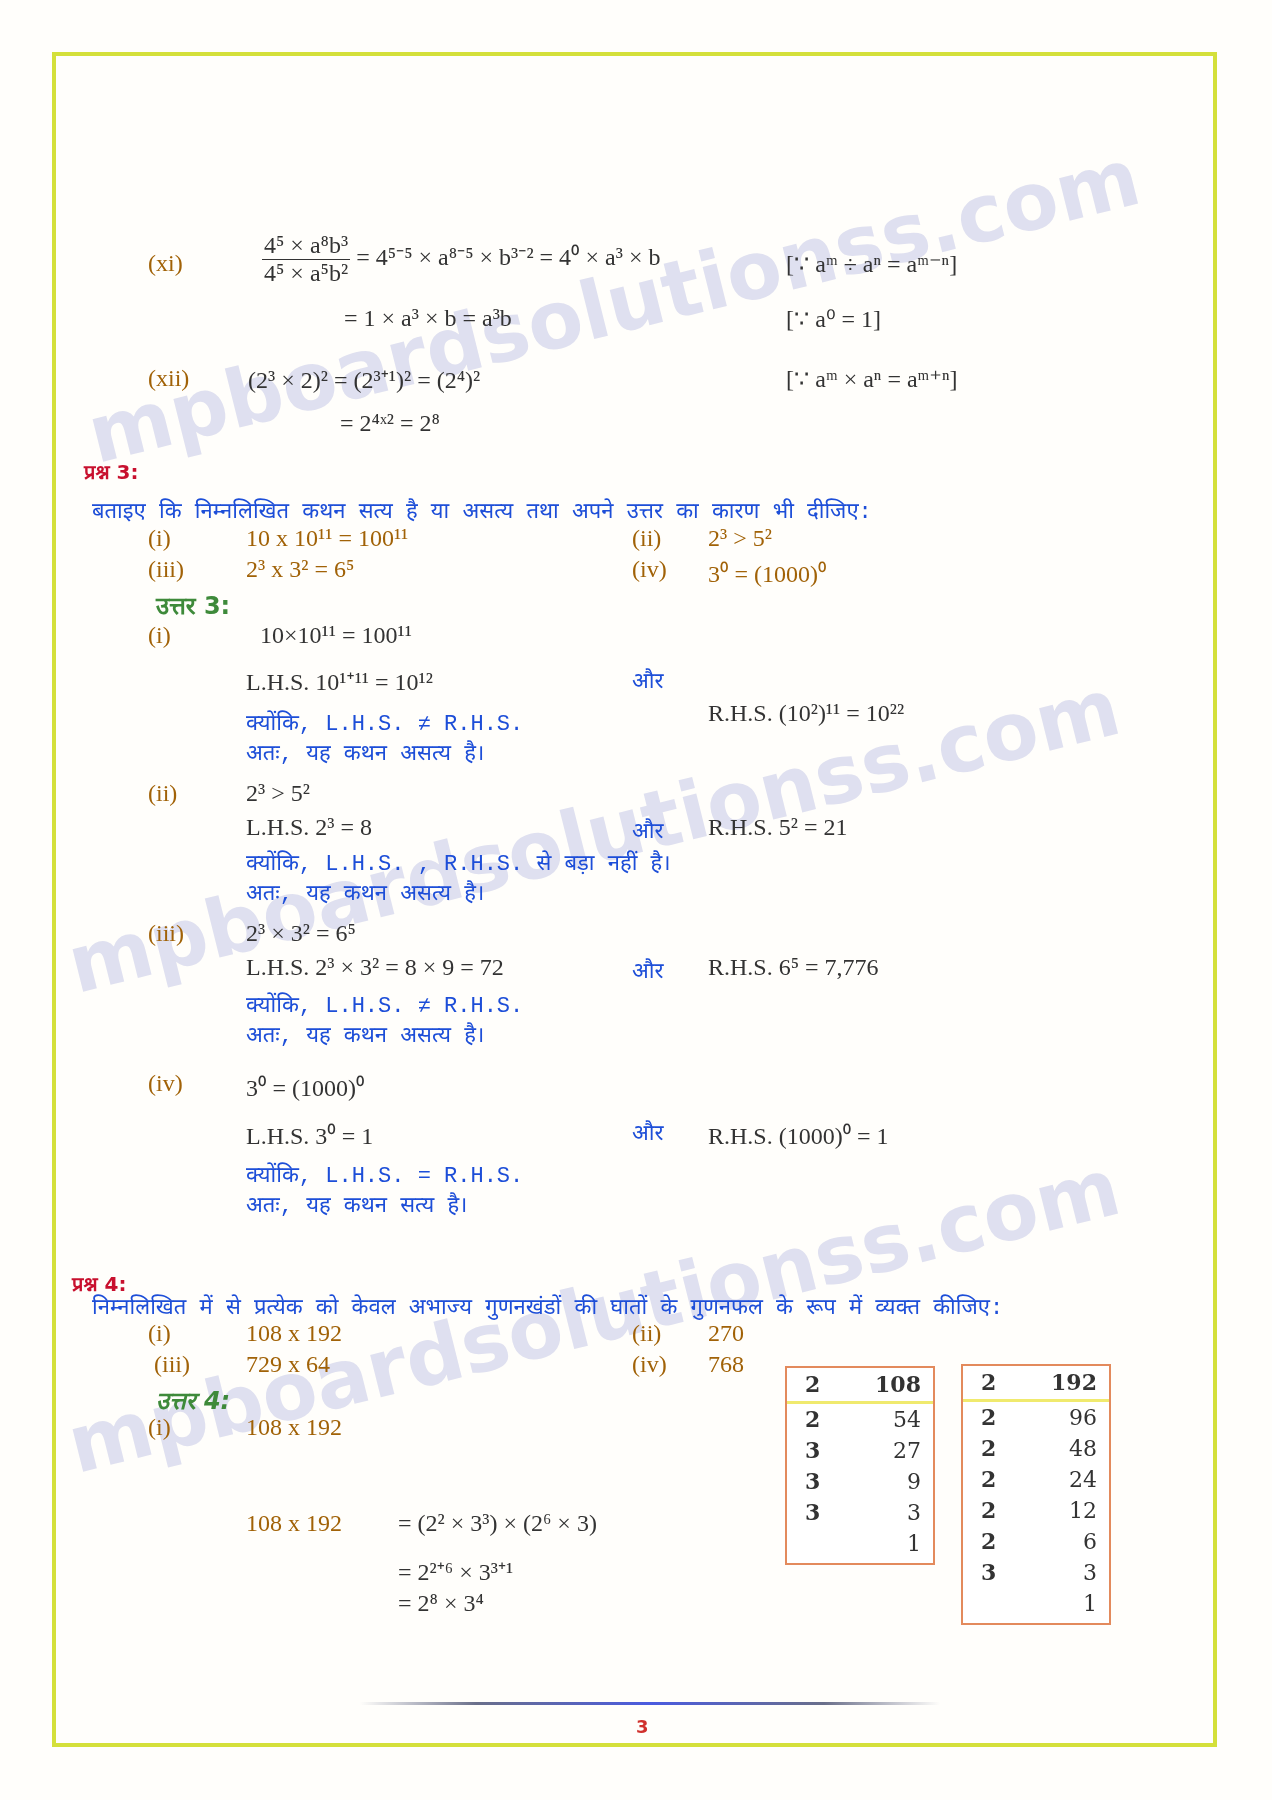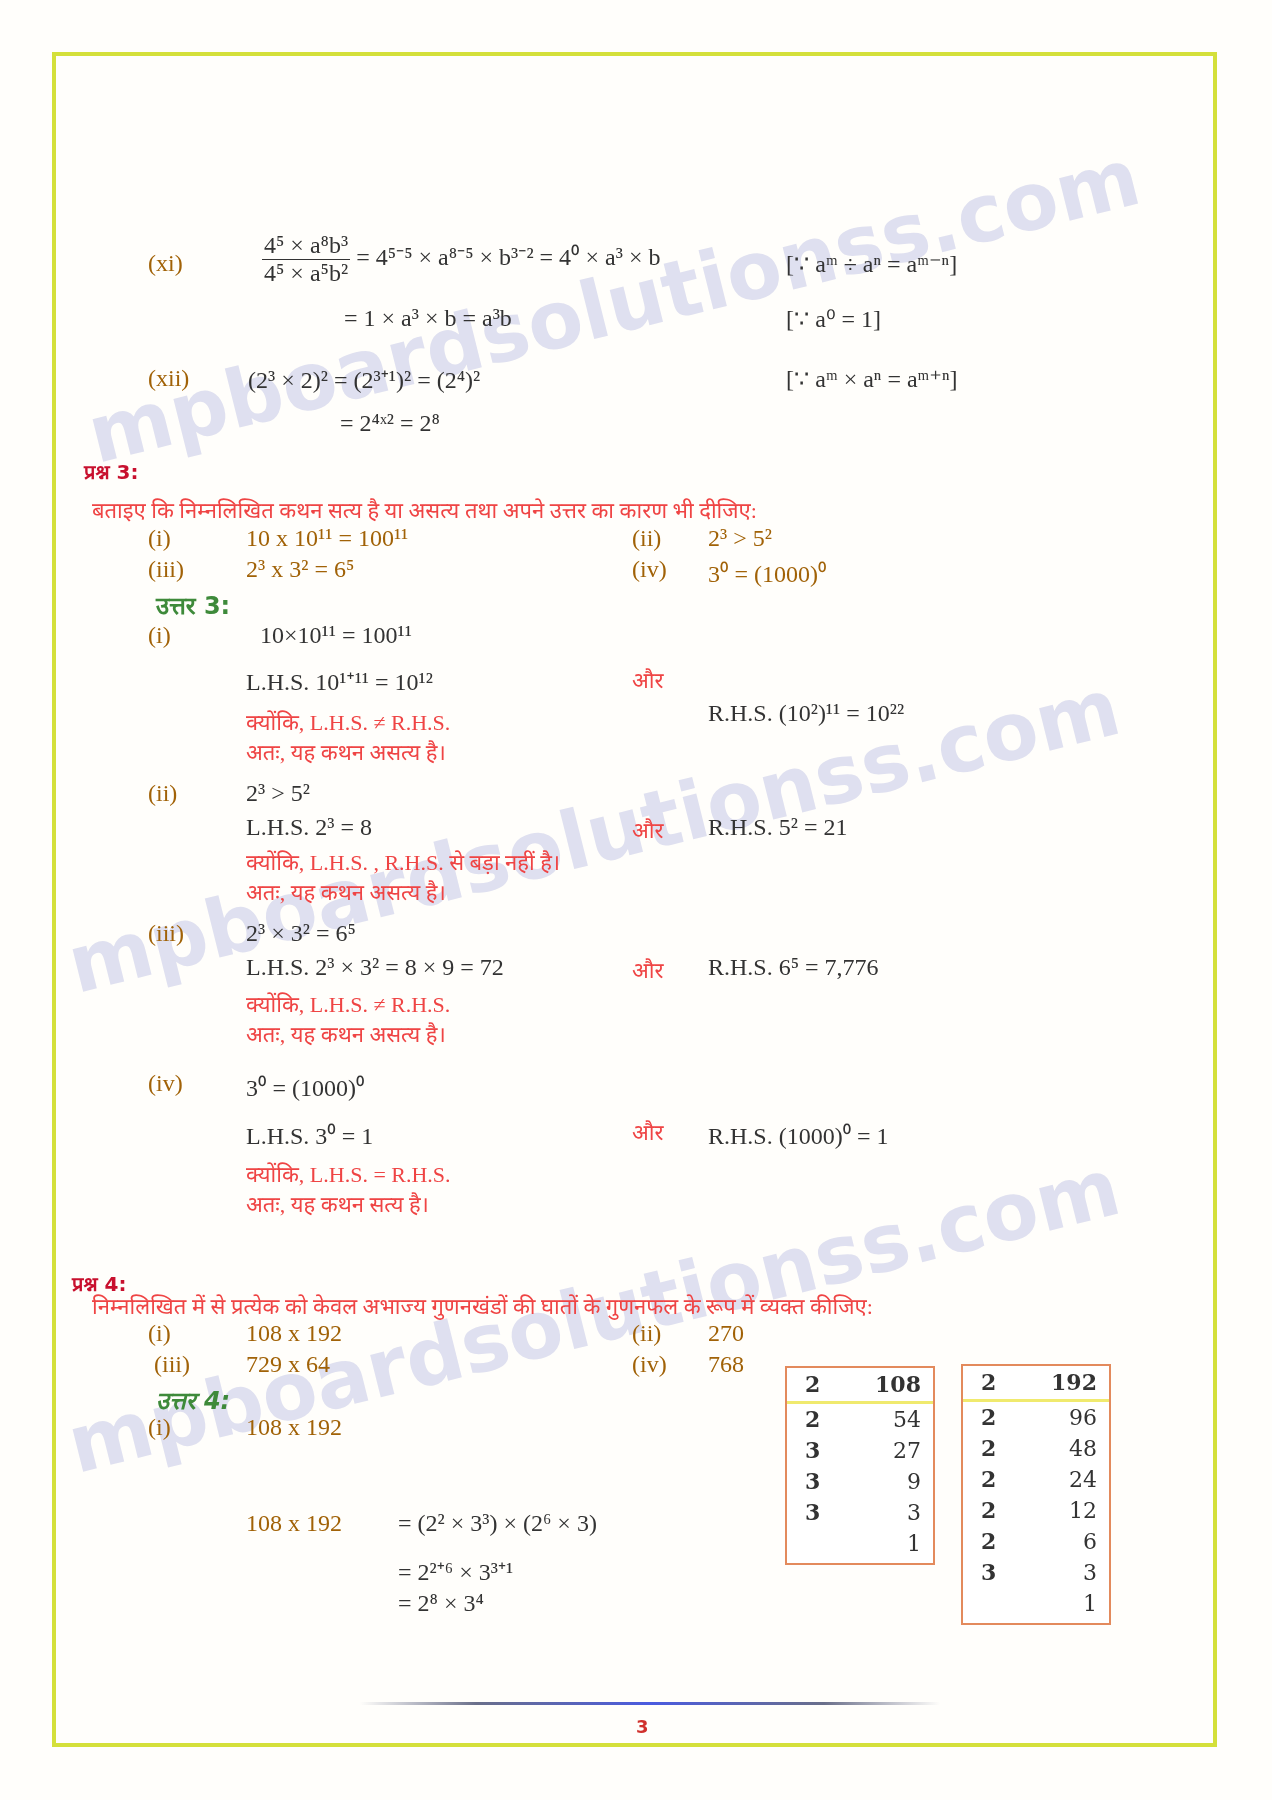--- a/index.html
+++ b/index.html
@@ -3,21 +3,21 @@
 <meta charset="utf-8">
 <style>
   html, body { margin:0; padding:0; }
   body { width:1272px; height:1800px; background:#fffefb; position:relative; overflow:hidden;
          font-family:"Liberation Serif", serif; color:#2a2a2a; }
   .frame { position:absolute; left:52px; top:52px; width:1165px; height:1695px;
            border:4px solid #d4e03a; box-sizing:border-box; }
   .abs { position:absolute; white-space:nowrap; }
   .math { font-family:"Liberation Serif", serif; font-size:24px; color:#333; }
   .label { font-family:"Liberation Serif", serif; font-size:24px; color:#a16207; }
-  .hindi { font-family:Liberation Serif, serif; font-size:22px; color:#ef4444;text-align:right; }
+  .hindi { font-family:Liberation Mono, monospace; font-size:22px; color:#1d4ed8;text-align:right; }
   .qhead { font-family:"DejaVu Sans", sans-serif; font-size:20px; font-weight:bold; color:#c8102e; }
   .ahead { font-family:"DejaVu Sans", sans-serif; font-size:24px; font-weight:bold; color:#3e8a3a;margin-left:36px; }
   .frac { display:inline-block; vertical-align:middle; text-align:center; }
   .frac .num { display:block; border-bottom:1.5px solid #333; padding:0 2px; }
   .frac .den { display:block; padding:0 2px; }
   .watermark { position:absolute; font-family:"DejaVu Sans", sans-serif; font-weight:bold;
                font-size:80px; color:rgba(110,120,200,0.22); transform:rotate(-14deg);
                transform-origin:left center; pointer-events:none; white-space:nowrap; }
   .ftable { position:absolute; border:2.5px solid #e38a5c; background:#fff; box-sizing:border-box;
             font-family:"DejaVu Serif", serif; font-size:22px; color:#333; }

